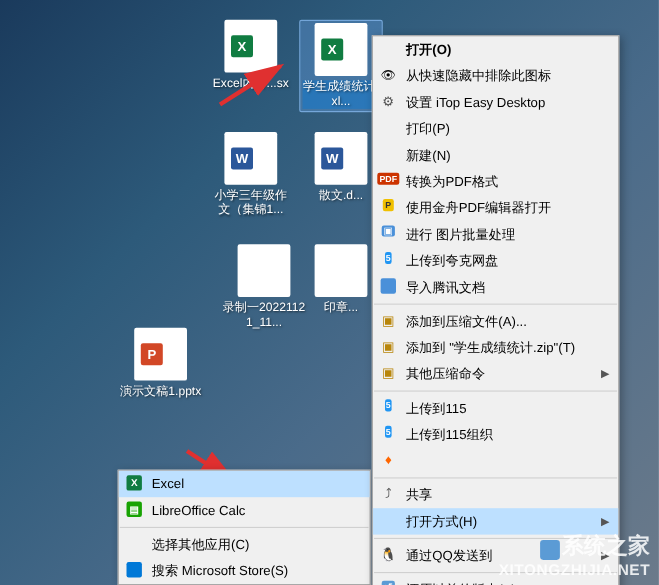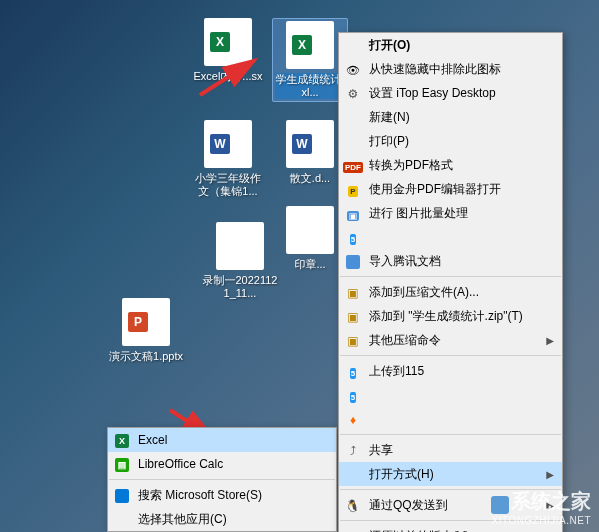--- a/index.html
+++ b/index.html
@@ -15,36 +15,36 @@
     .excel-badge { position: absolute; left: 6px; top: 14px; width: 20px; height: 20px; background: #107c41; color: #fff; display: flex; align-items: center; justify-content: center; font-weight: bold; font-size: 12px; border-radius: 2px; }
     .word-icon { background: #fff; position: relative; }
     .word-badge { position: absolute; left: 6px; top: 14px; width: 20px; height: 20px; background: #2b579a; color: #fff; display: flex; align-items: center; justify-content: center; font-weight: bold; font-size: 12px; border-radius: 2px; }
     .ppt-icon-box { background: #fff; position: relative; }
     .ppt-badge { position: absolute; left: 6px; top: 14px; width: 20px; height: 20px; background: #d24726; color: #fff; display: flex; align-items: center; justify-content: center; font-weight: bold; font-size: 12px; border-radius: 2px; }
     .thumb-box { background: #2a4a5a; border: 2px solid #fff; }
     
     .context-menu { position: absolute; background: #f0f0f0; border: 1px solid #a0a0a0; box-shadow: 2px 2px 8px rgba(0,0,0,0.3); font-size: 12px; min-width: 220px; }
     .menu-item { display: flex; align-items: center; padding: 3px 8px 3px 4px; height: 24px; cursor: pointer; position: relative; }
     .menu-item:hover, .menu-item.highlighted { background: #bde0ff; }
-    .menu-item .mi-icon { width: 20px; height: 16px; margin-right: 6px; display: flex; align-items: flex-end; justify-content: center; font-size: 12px; }
+    .menu-item .mi-icon { width: 20px; height: 16px; margin-right: 6px; display: flex; align-items: flex-start; justify-content: center; font-size: 12px; }
     .menu-item .mi-label { flex: 1; }
     .menu-item .mi-arrow { font-size: 10px; color: #555; }
     .menu-sep { height: 1px; background: #d0d0d0; margin: 3px 1px; }
     
     .submenu { left: 107px; top: 427px; width: 230px; }
     .main-menu { left: 338px; top: 32px; width: 225px; }
     
     .arrow-red { position: absolute; pointer-events: none; }
     .arrow1 { left: 195px; top: 55px; width: 70px; height: 45px; }
     .arrow2 { left: 165px; top: 405px; width: 55px; height: 40px; }
     .arrow3 { left: 430px; top: 385px; width: 75px; height: 45px; }
     
     .watermark { position: absolute; right: 8px; bottom: 6px; color: rgba(255,255,255,0.85); font-size: 11px; text-align: right; }
     .watermark .wm-title { font-size: 20px; font-weight: bold; }
-    .watermark .wm-url { font-size: 10px; letter-spacing: 0.5px; }
+    .watermark .wm-url { font-size: 14px; letter-spacing: 0.5px; font-weight: bold; }
     .wm-logo { display: inline-block; width: 18px; height: 18px; background: #5b9bd5; border-radius: 3px; vertical-align: middle; margin-right: 2px; }
     
     .ico-gear::before{content:"⚙";color:#555;} .ico-eye::before{content:"👁";font-size:11px;}
     .ico-pdf{background:#c30;color:#fff;font-size:8px;font-weight:bold;border-radius:2px;padding:1px 2px;}
     .ico-pdf2{background:#f0c000;color:#333;font-size:8px;font-weight:bold;border-radius:2px;padding:1px 2px;}
     .ico-img{background:#4a90d9;color:#fff;font-size:9px;border-radius:2px;padding:0 2px;}
     .ico-115{background:#2196f3;color:#fff;font-size:8px;font-weight:bold;border-radius:2px;padding:1px;}
     .ico-tencent{background:#4a90d9;width:14px;height:14px;border-radius:2px;}
     .ico-zip{color:#b8860b;} .ico-fire{color:#ff6600;} .ico-share{color:#555;}
     .ico-qq{color:#12b7f5;} .ico-clock{background:#5b9bd5;color:#fff;border-radius:2px;font-size:10px;padding:0 2px;}
@@ -77,21 +77,21 @@
     <div class="desktop-icon" style="left: 272px; top: 120px;">
       <div class="icon-box word-icon">
         <div class="word-badge">W</div>
       </div>
       <div class="label">散文.d...</div>
     </div>
     <div class="desktop-icon" style="left: 202px; top: 222px;">
       <div class="icon-box thumb-box"></div>
       <div class="label">录制一20221121_11...</div>
     </div>
-    <div class="desktop-icon" style="left: 272px; top: 206px;">
+    <div class="desktop-icon" style="left: 272px; top: 222px;">
       <div class="icon-box thumb-box"></div>
       <div class="label">印章...</div>
     </div>
     <div class="desktop-icon" style="left: 108px; top: 298px;">
       <div class="icon-box ppt-icon-box">
         <div class="ppt-badge">P</div>
       </div>
       <div class="label">演示文稿1.pptx</div>
     </div>
   </div>
@@ -129,29 +129,29 @@
       <span class="mi-label">Excel</span>
     </div>
     <div class="menu-item">
       <span class="mi-icon">
         <span class="ico-libre">▤</span>
       </span>
       <span class="mi-label">LibreOffice Calc</span>
     </div>
     <div class="menu-sep"></div>
     <div class="menu-item">
+      <span class="mi-icon"></span>
+      <span class="mi-label">选择其他应用(C)</span>
+    </div>
+    <div class="menu-item">
       <span class="mi-icon">
         <span class="ico-store"></span>
       </span>
       <span class="mi-label">搜索 Microsoft Store(S)</span>
     </div>
-    <div class="menu-item">
-      <span class="mi-icon"></span>
-      <span class="mi-label">选择其他应用(C)</span>
-    </div>
   </div>
 
 <div class="context-menu main-menu" id="main-menu">
     <div class="menu-item">
       <span class="mi-icon"></span>
       <span class="mi-label" style="font-weight: bold;">打开(O)</span>
     </div>
     <div class="menu-item">
       <span class="mi-icon">
         <span class="ico-eye"></span>
@@ -159,27 +159,27 @@
       <span class="mi-label">从快速隐藏中排除此图标</span>
     </div>
     <div class="menu-item">
       <span class="mi-icon">
         <span class="ico-gear"></span>
       </span>
       <span class="mi-label">设置 iTop Easy Desktop</span>
     </div>
     <div class="menu-item">
       <span class="mi-icon"></span>
+      <span class="mi-label">打印(P)</span>
+    </div>
+    <div class="menu-item">
+      <span class="mi-icon"></span>
       <span class="mi-label">新建(N)</span>
     </div>
     <div class="menu-item">
-      <span class="mi-icon"></span>
-      <span class="mi-label">打印(P)</span>
-    </div>
-    <div class="menu-item">
       <span class="mi-icon">
         <span class="ico-pdf">PDF</span>
       </span>
       <span class="mi-label">转换为PDF格式</span>
     </div>
     <div class="menu-item">
       <span class="mi-icon">
         <span class="ico-pdf2">P</span>
       </span>
       <span class="mi-label">使用金舟PDF编辑器打开</span>
@@ -187,20 +187,21 @@
     <div class="menu-item">
       <span class="mi-icon">
         <span class="ico-img">▣</span>
       </span>
       <span class="mi-label">进行 图片批量处理</span>
     </div>
     <div class="menu-item">
       <span class="mi-icon">
         <span class="ico-115">5</span>
       </span>
+      <span class="mi-label">上传到夸克网盘</span>
     </div>
     <div class="menu-item">
       <span class="mi-icon">
         <span class="ico-tencent"></span>
       </span>
       <span class="mi-label">导入腾讯文档</span>
     </div>
     <div class="menu-sep"></div>
     <div class="menu-item">
       <span class="mi-icon">
@@ -225,20 +226,21 @@
     <div class="menu-item">
       <span class="mi-icon">
         <span class="ico-115">5</span>
       </span>
       <span class="mi-label">上传到115</span>
     </div>
     <div class="menu-item">
       <span class="mi-icon">
         <span class="ico-115">5</span>
       </span>
+      <span class="mi-label">上传到115组织</span>
     </div>
     <div class="menu-item">
       <span class="mi-icon">
         <span class="ico-fire">♦</span>
       </span>
     </div>
     <div class="menu-sep"></div>
     <div class="menu-item">
       <span class="mi-icon">
         <span class="ico-share">⤴</span>

